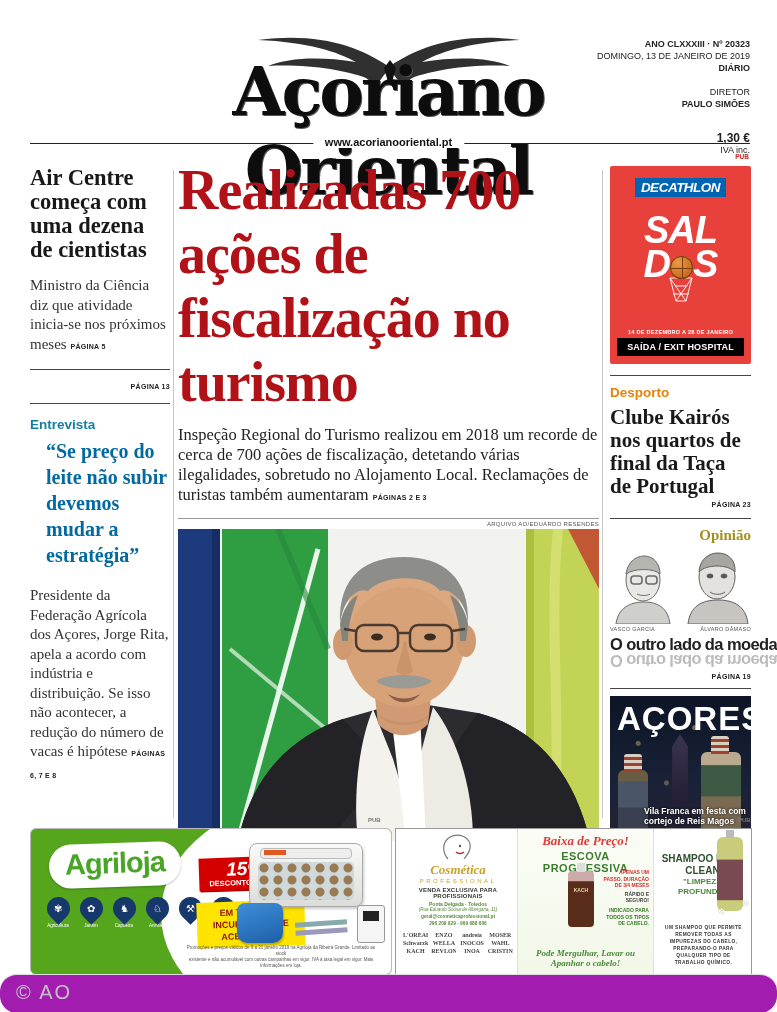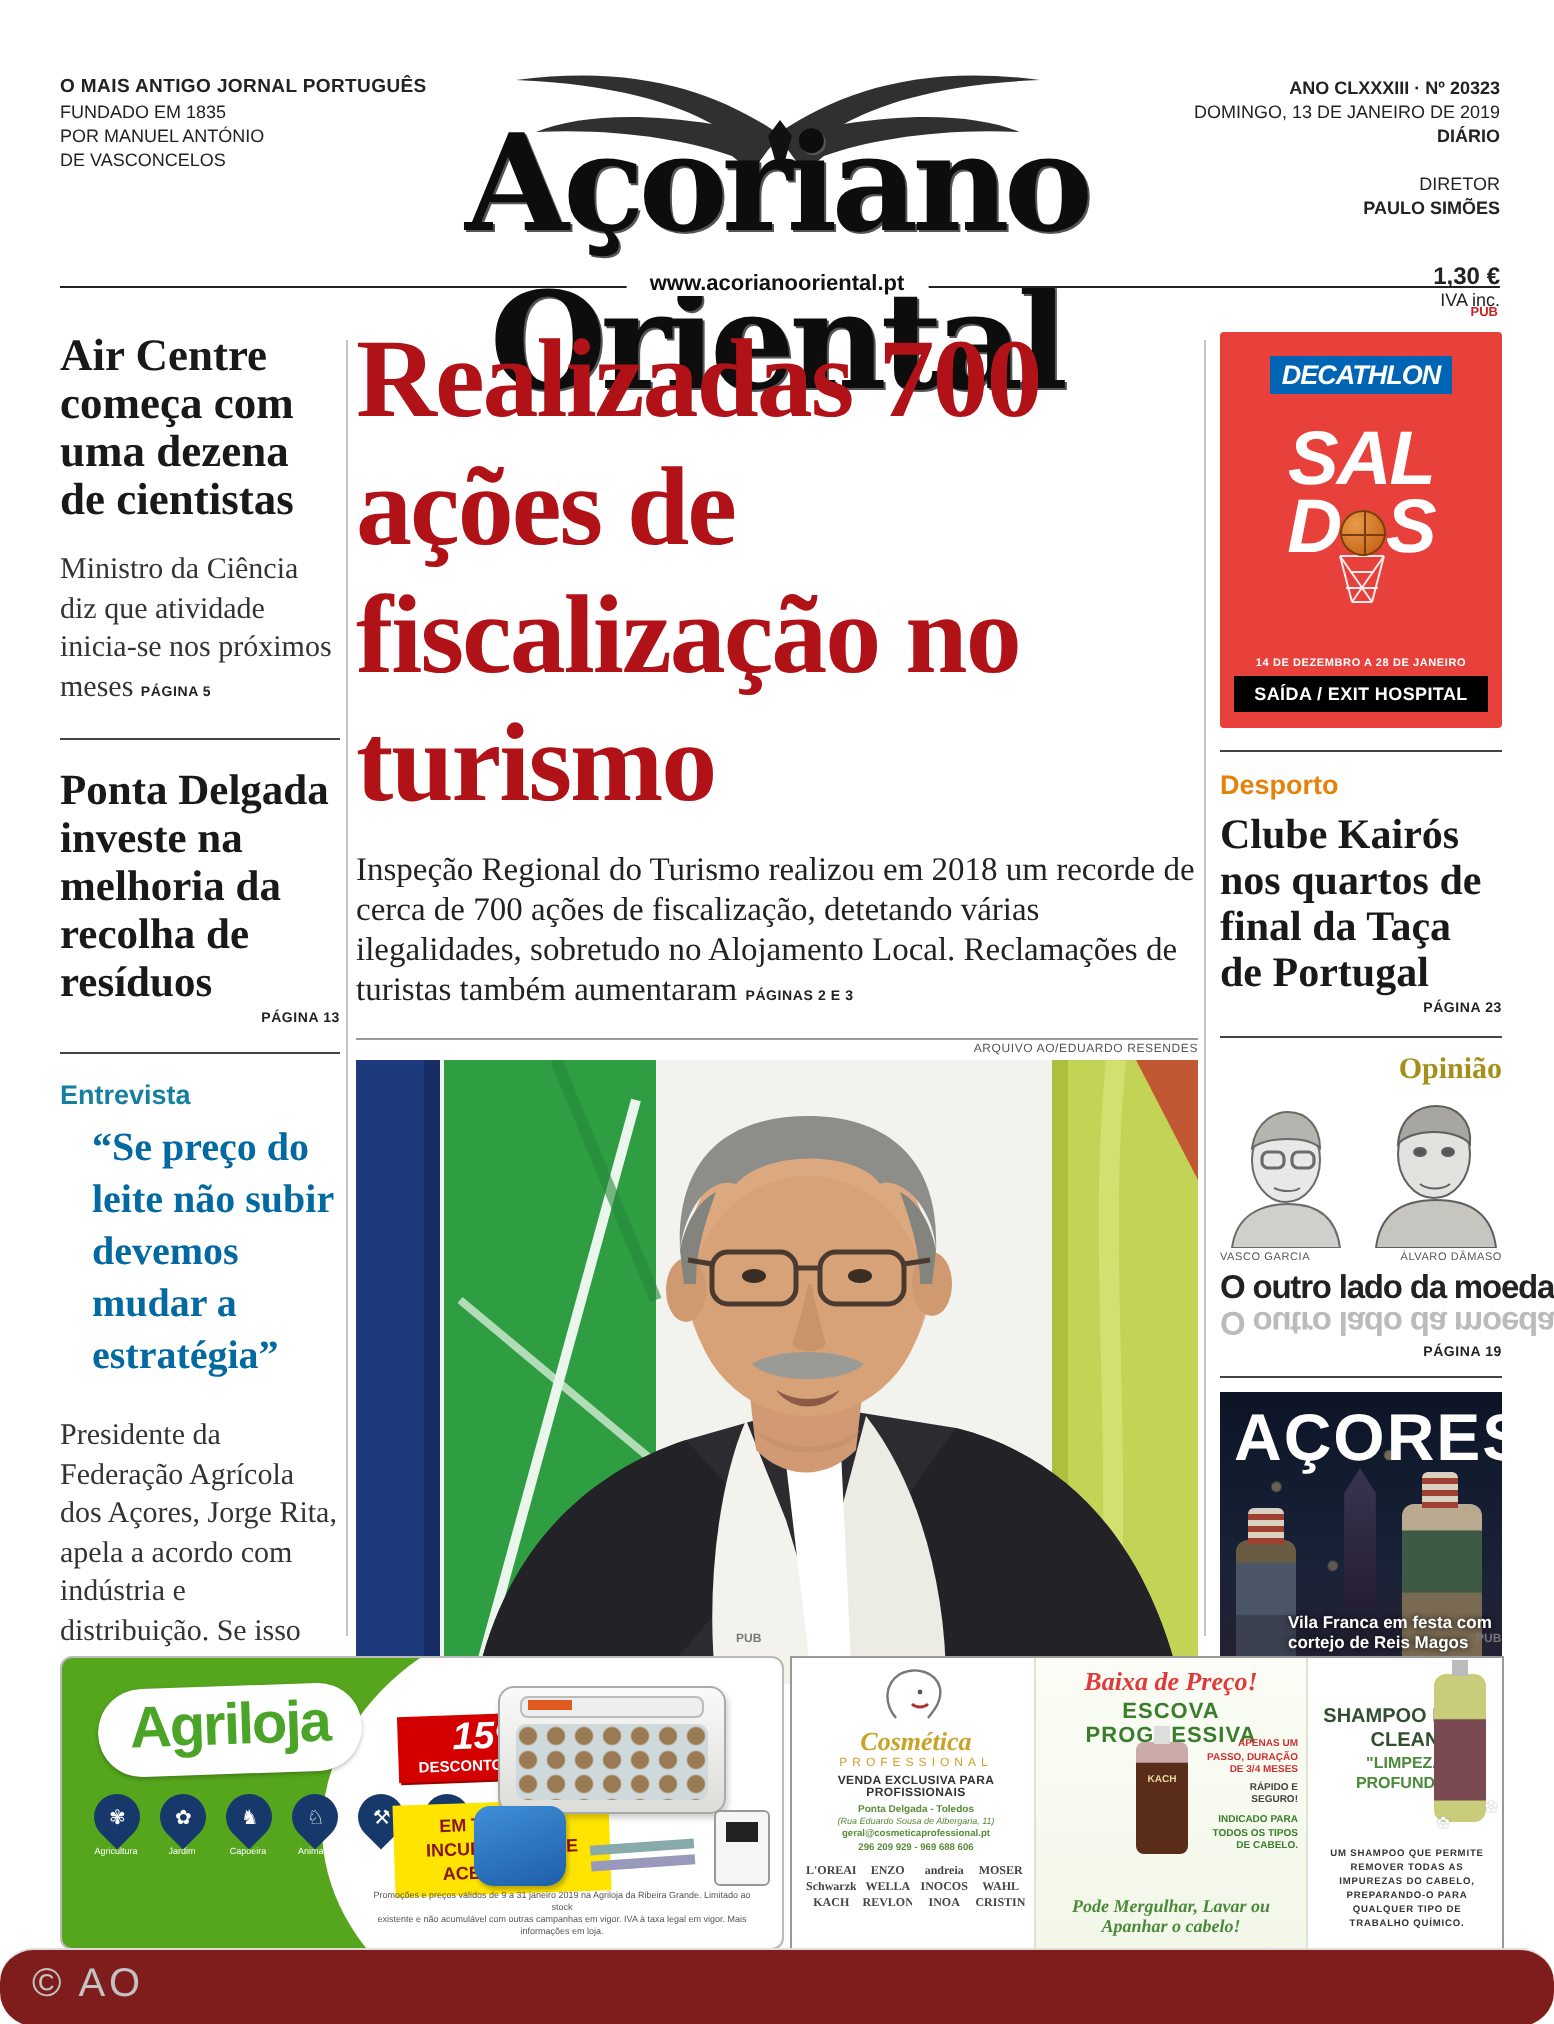--- a/index.html
+++ b/index.html
@@ -145,34 +145,28 @@
   .cos-right{flex:1;position:relative;padding:6px 6px;}
   .cos-sh-title{color:#2f4f2f;font-weight:bold;font-size:10px;line-height:12px;text-align:center;margin-top:18px;width:85px;}
   .cos-sh-sub{color:#4a8a3a;font-weight:bold;font-size:8px;line-height:10px;text-align:center;width:85px;}
   .cos-bottle2{position:absolute;right:8px;top:8px;width:26px;height:74px;border-radius:6px;
       background:linear-gradient(180deg,#c9cc7a 0 30%,#7a4a52 31% 85%,#c9cc7a 86%);}
   .cos-bottle2:before{content:"";position:absolute;left:9px;top:-7px;width:8px;height:8px;background:#bbb;}
   .daisy{position:absolute;font-size:8px;color:#fff;text-shadow:0 0 1px #999;}
   .cos-desc{position:absolute;left:10px;bottom:8px;right:8px;font-size:4.8px;line-height:7px;
       letter-spacing:.4px;color:#333;text-align:center;font-weight:bold;}
 
-  .footer{position:absolute;left:0;right:0;top:974px;height:38px;background:#7f1d1d;border-top:1px solid #ddd;border-radius:17px;}
+  .footer{position:absolute;left:0;right:0;top:974px;height:38px;background:#a21caf;border-top:1px solid #ddd;border-radius:17px;}
   .copyright{position:absolute;left:16px;top:6px;font-size:20px;color:#c2c2c2;letter-spacing:2px;}
 </style>
 </head>
 <body>
 
 <div id="page">
 
-  <div class="mast-left">
-    <div class="b">O MAIS ANTIGO JORNAL PORTUGUÊS</div>
-    <div>FUNDADO EM 1835</div>
-    <div>POR MANUEL ANTÓNIO</div>
-    <div>DE VASCONCELOS</div>
-  </div>
 
   <svg class="eagle" width="380" height="70" viewBox="0 0 380 70">
     <path d="M190 38 C160 18 120 4 60 12 C110 14 140 24 158 34 C120 28 90 30 70 38 C110 36 146 42 168 50 L178 58 L186 47 C189 43 193 43 196 47 L204 58 L214 50 C236 42 272 36 312 38 C292 30 262 28 224 34 C242 24 272 14 322 12 C262 4 222 18 192 38 Z" fill="#1a1a1a" opacity="0.9"></path>
     <path d="M186 40 l6 -8 l6 8 l-4 14 l-4 0 Z" fill="#111"></path>
   </svg>
   <div class="mast-title">Açoriano Oriental</div>
 
   <div class="mast-right">
     <div><span class="b">ANO CLXXXIII · Nº 20323</span></div>
     <div>DOMINGO, 13 DE JANEIRO DE 2019</div>
@@ -187,21 +181,20 @@
   <div class="site">www.acorianooriental.pt</div>
   <div class="pub-red">PUB</div>
 
   <div class="vdiv" style="left:173px"></div>
   <div class="vdiv" style="left:602px"></div>
 
   <div class="leftcol">
     <h1 class="story-title">Air Centre começa com uma dezena de cientistas</h1>
     <p class="story-sub"><span>Ministro da Ciência diz que atividade inicia-se nos próximos meses </span><span class="pagetag">PÁGINA 5</span></p>
     <hr class="hr-dark">
-    <h2 class="story-title" style="font-size:21.5px;">Ponta Delgada investe na melhoria da recolha de resíduos</h2>
     <span class="pagetag pg-right">PÁGINA 13</span>
     <hr class="hr-dark">
     <div class="lbl teal">Entrevista</div>
     <h2 class="int-title">“Se preço do leite não subir devemos mudar a estratégia”</h2>
     <p class="story-sub" style="margin-top:18px;"><span>Presidente da Federação Agrícola dos Açores, Jorge Rita, apela a acordo com indústria e distribuição. Se isso não acontecer, a redução do número de vacas é hipótese </span><span class="pagetag">PÁGINAS 6, 7 E 8</span></p>
   </div>
 
   <div class="centercol">
     <h1 class="headline">Realizadas 700 ações de fiscalização no turismo</h1>
     <p class="standfirst"><span>Inspeção Regional do Turismo realizou em 2018 um recorde de cerca de 700 ações de fiscalização, detetando várias ilegalidades, sobretudo no Alojamento Local. Reclamações de turistas também aumentaram </span><span class="pagetag">PÁGINAS 2 E 3</span></p>

